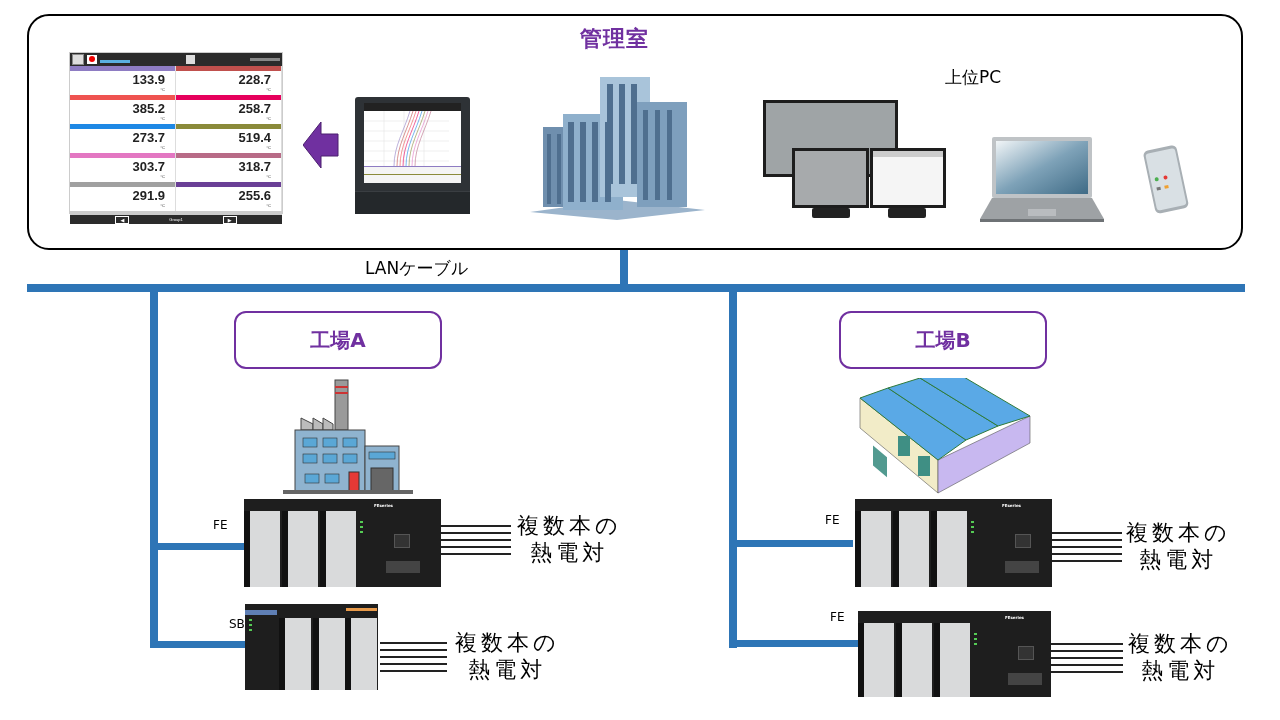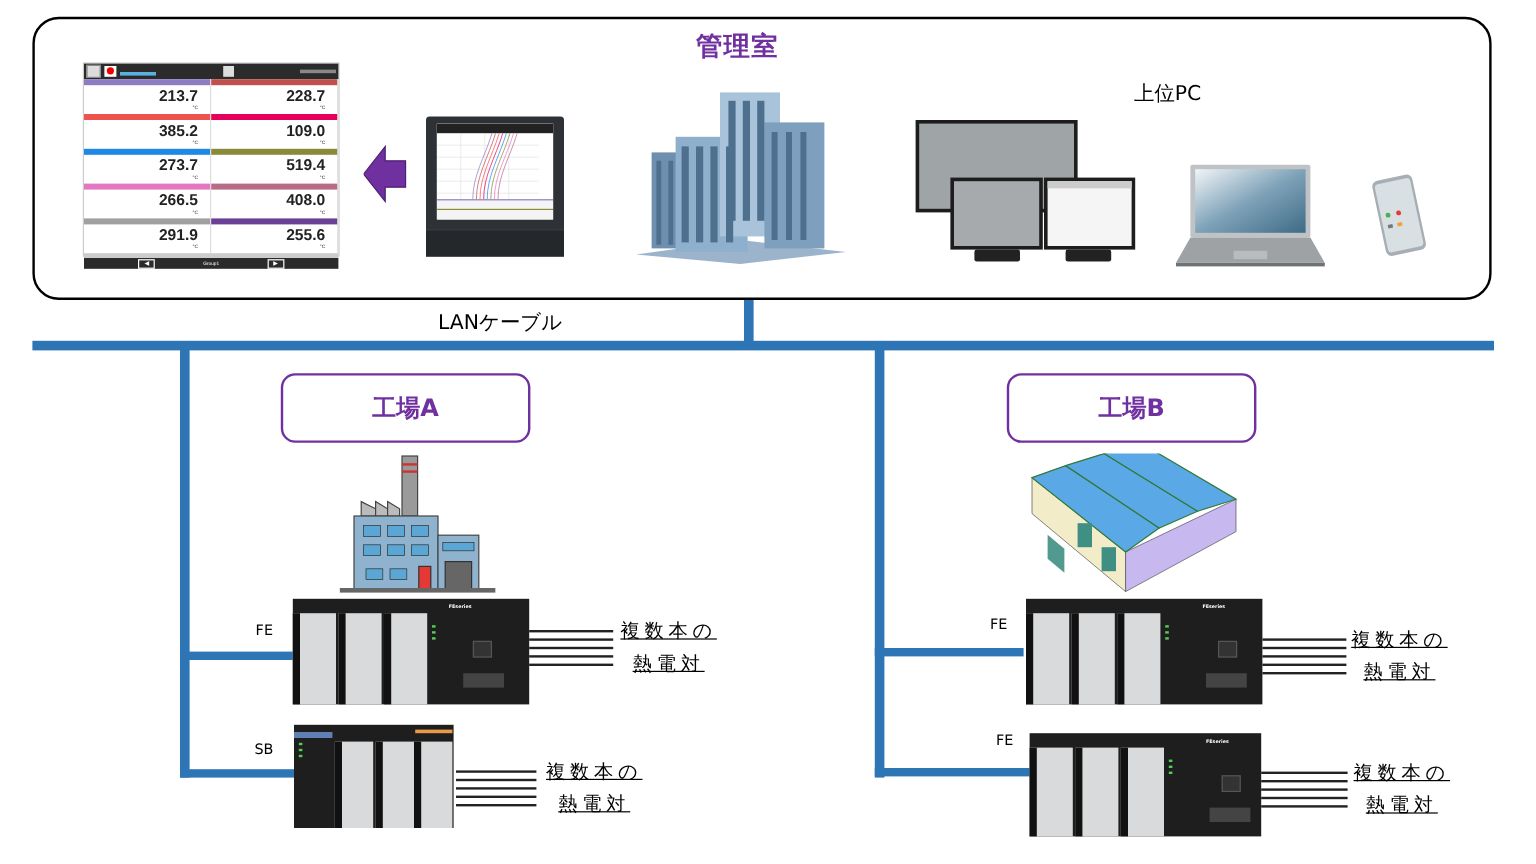--- a/index.html
+++ b/index.html
@@ -11,21 +11,21 @@
   .title-purple { color:#7030a0; font-weight:bold; }
   #control-room-title { left:580px; top:24px; font-size:22px; letter-spacing:1px; }
   #host-pc-label { left:945px; top:66px; font-size:17px; }
   
   .lan { background:#2e75b6; position:absolute; }
   #lan-label { left:365px; top:257px; font-size:17px; }
   
   .factory-box { position:absolute; border:2px solid #7030a0; border-radius:12px; box-sizing:border-box; width:208px; height:58px;
                  display:flex; align-items:center; justify-content:center; color:#7030a0; font-weight:bold; font-size:20px; }
   .node-label { position:absolute; font-size:12px; }
-  .tc-label { position:absolute; font-size:16px; letter-spacing:4px; line-height:27px; text-align:center;text-decoration:underline; }
+  .tc-label { position:absolute; font-size:22px; letter-spacing:4px; line-height:27px; text-align:center; }
   .wires { position:absolute; }
   .wires div { height:1.5px; background:#222; margin-bottom:5.5px; }
 
   
   #mini-display { left:69px; top:52px; width:212px; height:160px; background:#fff; border:1px solid #ccc; font-family:"Liberation Sans", sans-serif; }
   #mini-display .topbar { height:13px; background:#2b2b2b; display:flex; align-items:center; gap:3px; padding:0 2px; }
   .mini-btn { width:10px; height:9px; background:#ddd; border:1px solid #888; }
   .mini-rec { width:10px; height:9px; background:#fff; position:relative; }
   .mini-rec::after { content:""; position:absolute; left:2px; top:1px; width:6px; height:6px; border-radius:50%; background:#e00; }
   .ch-grid { display:grid; grid-template-columns:1fr 1fr; }
@@ -78,56 +78,56 @@
     <div class="mini-rec"></div>
     <div style="width:30px;height:3px;background:#5ab0e0;margin-top:4px"></div>
     <div style="flex:1"></div>
     <div style="width:9px;height:9px;background:#ddd"></div>
     <div style="flex:1"></div>
     <div style="width:30px;height:3px;background:#888"></div>
   </div>
   <div class="ch-grid" id="ch-grid">
       <div class="ch-cell">
         <div class="ch-head" style="background: rgb(142, 124, 195);"></div>
-        <div class="ch-val">213.7</div>
+        <div class="ch-val">133.9</div>
         <div class="ch-unit">°C</div>
       </div>
       <div class="ch-cell">
         <div class="ch-head" style="background: rgb(192, 80, 77);"></div>
         <div class="ch-val">228.7</div>
         <div class="ch-unit">°C</div>
       </div>
       <div class="ch-cell">
         <div class="ch-head" style="background: rgb(239, 83, 80);"></div>
         <div class="ch-val">385.2</div>
         <div class="ch-unit">°C</div>
       </div>
       <div class="ch-cell">
         <div class="ch-head" style="background: rgb(230, 0, 92);"></div>
-        <div class="ch-val">109.0</div>
+        <div class="ch-val">258.7</div>
         <div class="ch-unit">°C</div>
       </div>
       <div class="ch-cell">
         <div class="ch-head" style="background: rgb(30, 136, 229);"></div>
         <div class="ch-val">273.7</div>
         <div class="ch-unit">°C</div>
       </div>
       <div class="ch-cell">
         <div class="ch-head" style="background: rgb(138, 138, 58);"></div>
         <div class="ch-val">519.4</div>
         <div class="ch-unit">°C</div>
       </div>
       <div class="ch-cell">
         <div class="ch-head" style="background: rgb(227, 119, 194);"></div>
-        <div class="ch-val">266.5</div>
+        <div class="ch-val">303.7</div>
         <div class="ch-unit">°C</div>
       </div>
       <div class="ch-cell">
         <div class="ch-head" style="background: rgb(184, 107, 135);"></div>
-        <div class="ch-val">408.0</div>
+        <div class="ch-val">318.7</div>
         <div class="ch-unit">°C</div>
       </div>
       <div class="ch-cell">
         <div class="ch-head" style="background: rgb(160, 160, 160);"></div>
         <div class="ch-val">291.9</div>
         <div class="ch-unit">°C</div>
       </div>
       <div class="ch-cell">
         <div class="ch-head" style="background: rgb(106, 63, 150);"></div>
         <div class="ch-val">255.6</div>
@@ -295,21 +295,21 @@
     <div></div>
     <div></div>
     <div></div>
     <div></div>
   </div>
 <div class="tc-label" style="left:517px;top:512px">
   <div>複数本の</div>
   <div>熱電対</div>
 </div>
 
-<div class="node-label" style="left:212px;top:617px">SB</div>
+<div class="node-label" style="left:229px;top:617px">SB</div>
 <div class="plc" style="left:245px;top:604px;width:133px;height:86px">
   <div style="position:absolute;left:0;top:6px;width:32px;height:5px;background:#5f7fb5"></div>
   <div class="plc-led" style="left:4px;top:15px"></div>
     <div class="plc-led" style="left:4px;top:20px"></div>
     <div class="plc-led" style="left:4px;top:25px"></div>
   <div class="plc-mod" style="left:34px;top:14px;width:32px;height:72px"></div>
   <div class="plc-mod" style="left:68px;top:14px;width:32px;height:72px"></div>
   <div class="plc-mod" style="left:100px;top:14px;width:32px;height:72px"></div>
   <div style="position:absolute;left:101px;top:4px;width:31px;height:3px;background:#e89a4a"></div>
 </div>

